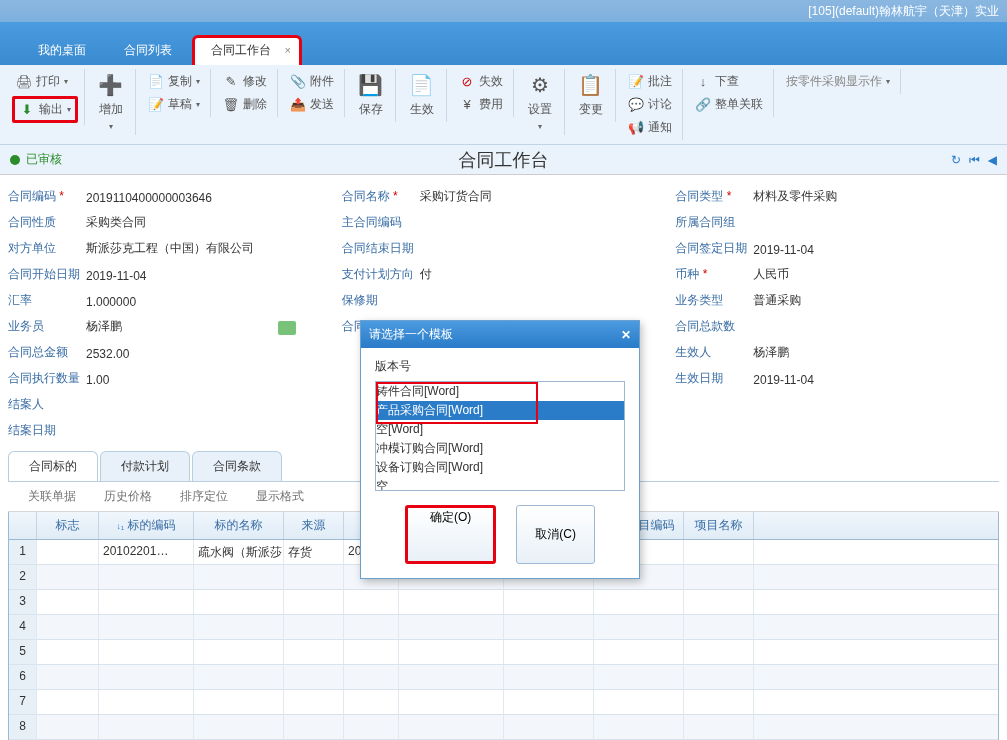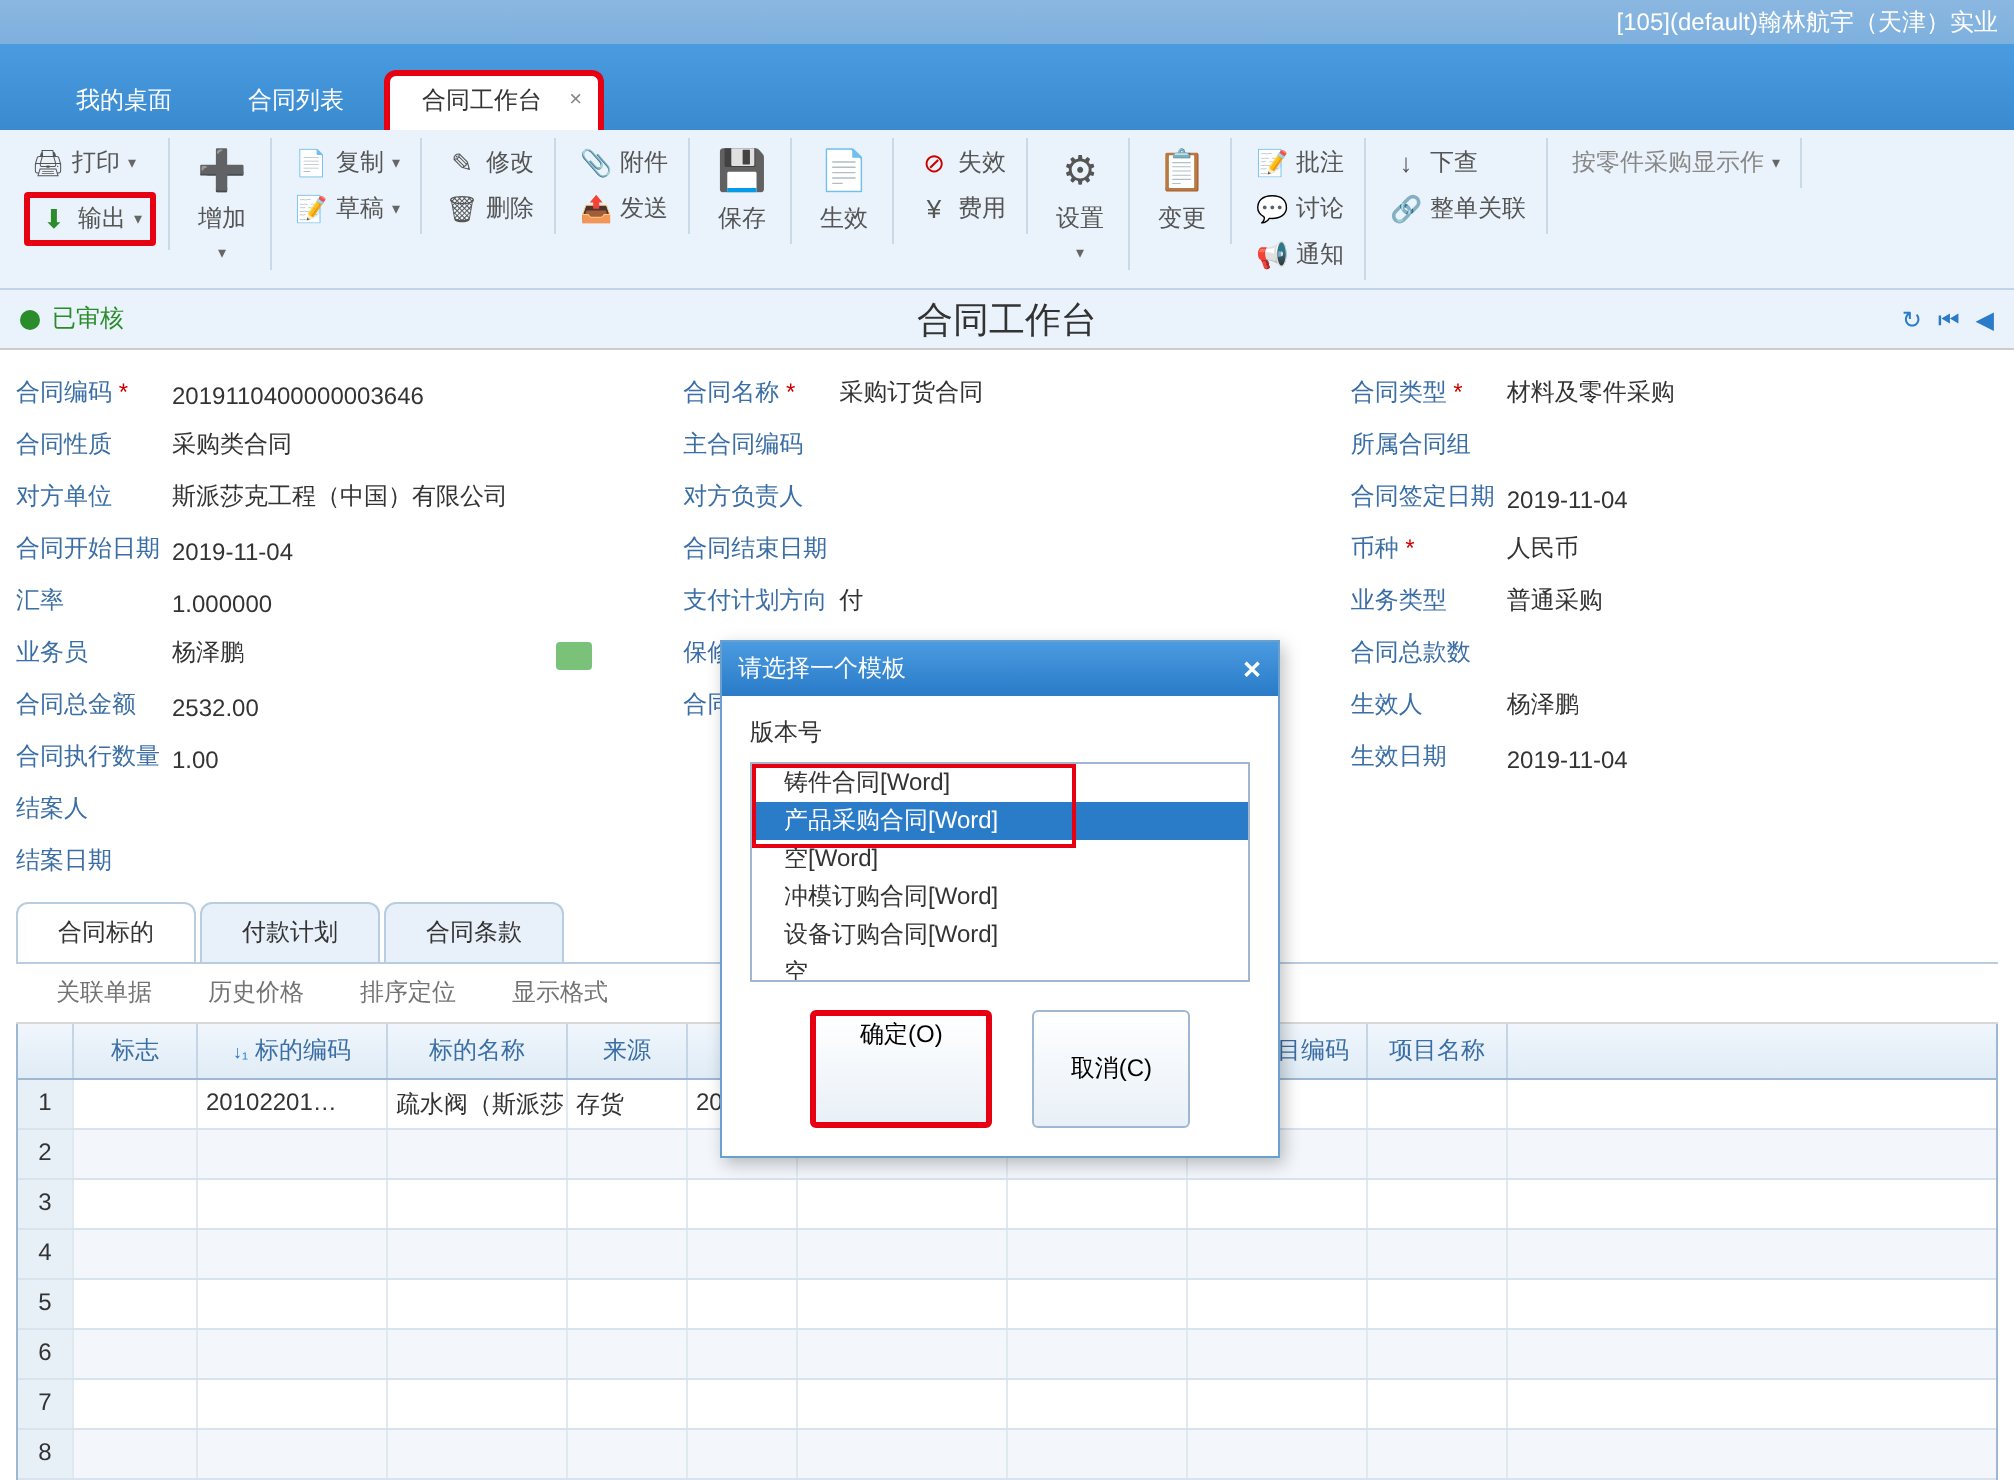--- a/index.html
+++ b/index.html
@@ -47,21 +47,21 @@
 .w-src{width:60px} .w-stock{width:55px} .w-spec{width:105px} .w-cat{width:90px}
 .w-proj{width:90px} .w-pname{width:70px}
 .sort-ico { font-size: 9px; color: #2a7bc8; }
 
 .dialog { position: absolute; left: 360px; top: 320px; width: 280px; background: #fff; border: 1px solid #6aa0d0; box-shadow: 2px 3px 8px rgba(0,0,0,0.25); }
 .dialog-title { background: linear-gradient(#4a9be0,#2a7bc8); color: #fff; padding: 5px 8px; display: flex; justify-content: space-between; align-items: center; }
 .dialog-close { color: #fff; font-weight: bold; cursor: pointer; }
 .dialog-body { padding: 10px 14px 14px 14px; }
 .dlg-label { margin-bottom: 6px; color: #333; }
 .listbox { border: 1px solid #9db8d0; height: 110px; overflow: hidden; }
-.listbox .item { padding: 1px 16px; color: #333; cursor: pointer; font-size: 12px; }
+.listbox .item { padding: 1px 0; color: #333; cursor: pointer; font-size: 12px; }
 .listbox .item.selected { background: #2a7bc8; color: #fff; }
 .red-box-overlay { border: 2px solid #e60012; position: absolute; pointer-events: none; }
 .dialog-btns { display: flex; justify-content: center; gap: 20px; margin-top: 14px; }
 .dlg-btn { padding: 20px 18px; border: 1px solid #9db8d0; background: linear-gradient(#fff,#e8f0f7); border-radius: 3px; cursor: pointer; }
 .dlg-btn.primary { border: 3px solid #e60012; padding: 1px 22px; }
 </style>
 </head>
 <body>
 
 <div class="titlebar">
@@ -251,23 +251,20 @@
         <span class="form-label">结案日期</span>
       </div>
   </div>
   <div class="form-col">
     <div class="form-row">
         <span class="form-label req">合同名称</span>
         <span class="form-val">采购订货合同</span>
       </div>
     <div class="form-row">
         <span class="form-label">主合同编码</span>
-      </div>
-    <div class="form-row">
-        <span class="form-label">对方负责人</span>
       </div>
     <div class="form-row">
         <span class="form-label">合同结束日期</span>
       </div>
     <div class="form-row">
         <span class="form-label">支付计划方向</span>
         <span class="form-val">付</span>
       </div>
     <div class="form-row">
         <span class="form-label">保修期</span>

